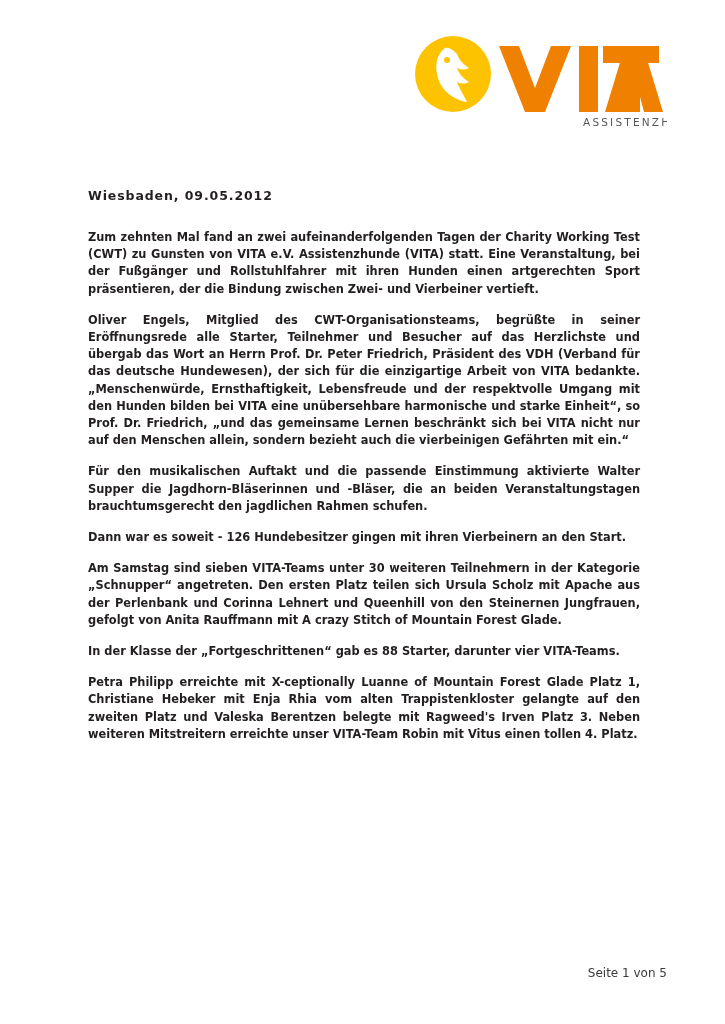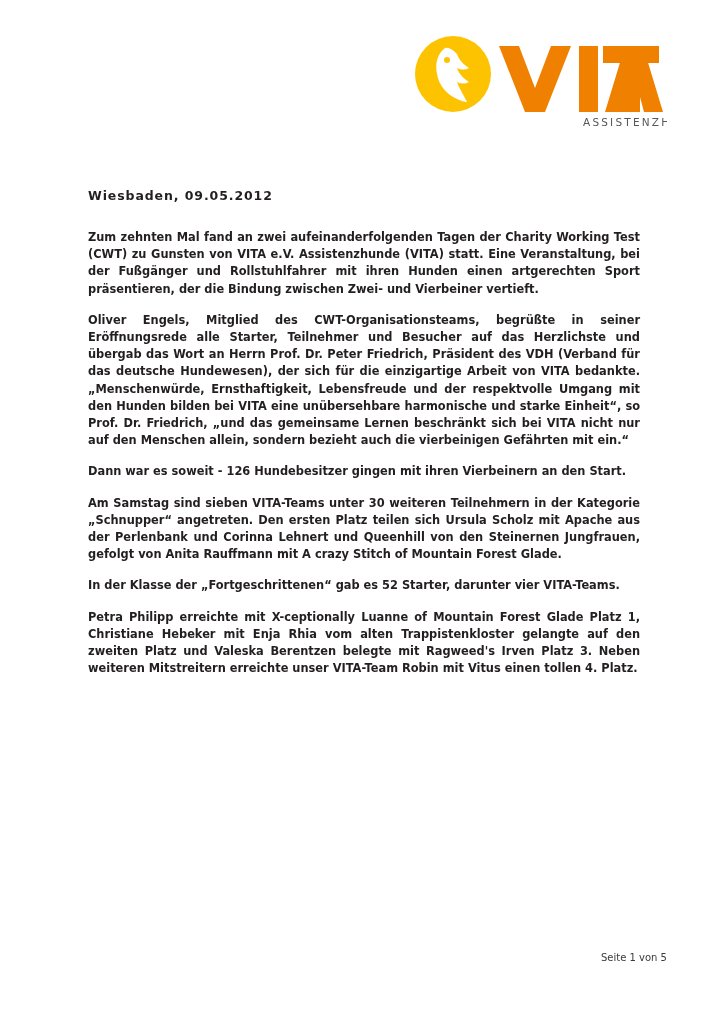--- a/index.html
+++ b/index.html
@@ -71,22 +71,22 @@
     margin-bottom: 26px;
   }
   .tight {
     margin-bottom: 2px;
   }
 
   
   .footer {
     position: absolute;
     right: 58px;
-    bottom: 61px;
-    font-size: 10px;
+    bottom: 44px;
+    font-size: 12px;
     color: #3a3a3a;
   }
 </style>
 </head>
 <body>
 
 <div class="page">
 
   <div class="logo-block">
     <svg class="logo-svg" width="260" height="92" viewBox="0 0 260 92">
@@ -108,23 +108,24 @@
     </svg>
   </div>
 
   <div class="content">
 
     <div class="dateline">Wiesbaden, 09.05.2012</div>
 
 
     <p class="body">Zum zehnten Mal fand an zwei aufeinanderfolgenden Tagen der Charity Working Test (CWT) zu Gunsten von VITA e.V. Assistenzhunde (VITA) statt. Eine Veranstaltung, bei der Fußgänger und Rollstuhlfahrer mit ihren Hunden einen artgerechten Sport präsentieren, der die Bindung zwischen Zwei- und Vierbeiner vertieft.</p>
     <p class="body">Oliver Engels, Mitglied des CWT-Organisationsteams, begrüßte in seiner Eröffnungsrede alle Starter, Teilnehmer und Besucher auf das Herzlichste und übergab das Wort an Herrn Prof. Dr. Peter Friedrich, Präsident des VDH (Verband für das deutsche Hundewesen), der sich für die einzigartige Arbeit von VITA bedankte. „Menschenwürde, Ernsthaftigkeit, Lebensfreude und der respektvolle Umgang mit den Hunden bilden bei VITA eine unübersehbare harmonische und starke Einheit“, so Prof. Dr. Friedrich, „und das gemeinsame Lernen beschränkt sich bei VITA nicht nur auf den Menschen allein, sondern bezieht auch die vierbeinigen Gefährten mit ein.“</p>
+    <p class="body">Für den musikalischen Auftakt und die passende Einstimmung aktivierte Walter Supper die Jagdhorn-Bläserinnen und -Bläser, die an beiden Veranstaltungstagen brauchtumsgerecht den jagdlichen Rahmen schufen.</p>
     <p class="body">Dann war es soweit -  126 Hundebesitzer gingen mit ihren Vierbeinern an den Start.</p>
     <p class="body gap-large">Am Samstag sind sieben VITA-Teams unter 30 weiteren Teilnehmern in der Kategorie „Schnupper“ angetreten. Den ersten Platz teilen sich Ursula Scholz mit Apache aus der Perlenbank und Corinna Lehnert und Queenhill von den Steinernen Jungfrauen, gefolgt von Anita Rauffmann mit A crazy Stitch of Mountain Forest Glade.</p>
 
-    <p class="body tight">In der Klasse der „Fortgeschrittenen“ gab es 52 Starter, darunter vier VITA-Teams.</p>
+    <p class="body tight">In der Klasse der „Fortgeschrittenen“ gab es 88 Starter, darunter vier VITA-Teams.</p>
     <p class="body last-block">Petra Philipp erreichte mit X-ceptionally Luanne of Mountain Forest Glade Platz 1, Christiane Hebeker mit Enja Rhia vom alten Trappistenkloster gelangte auf den zweiten Platz und Valeska Berentzen belegte mit Ragweed's Irven Platz 3. Neben weiteren Mitstreitern erreichte unser VITA-Team Robin mit Vitus einen tollen 4. Platz.</p>
 
   </div>
 
   <div class="footer">Seite 1 von 5</div>
 
 </div>
 
 </body></html>

